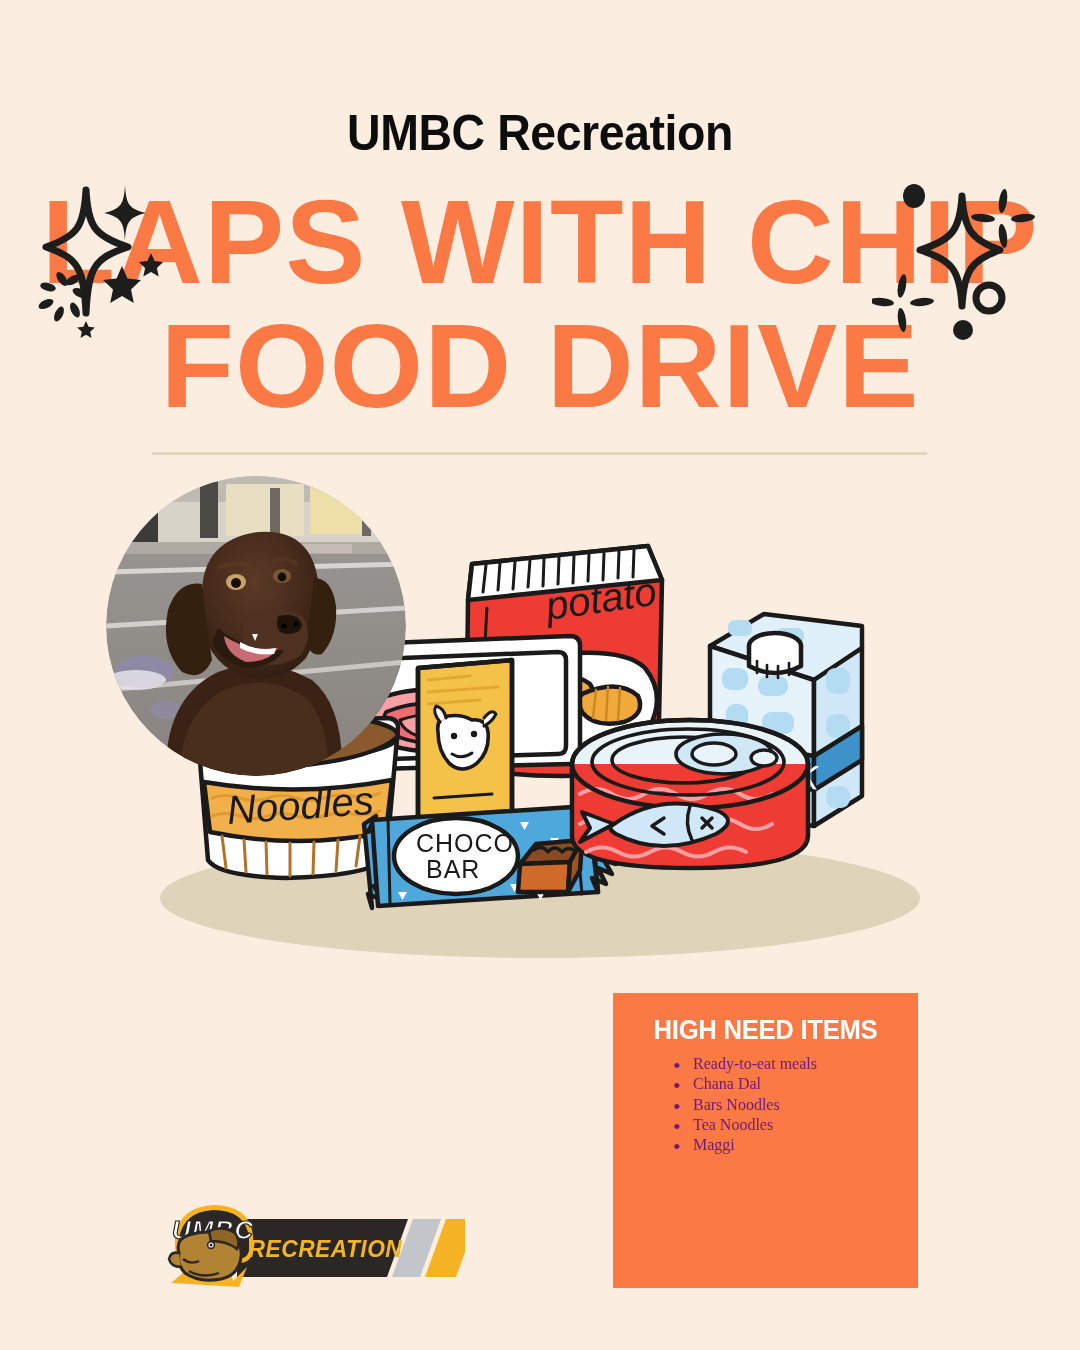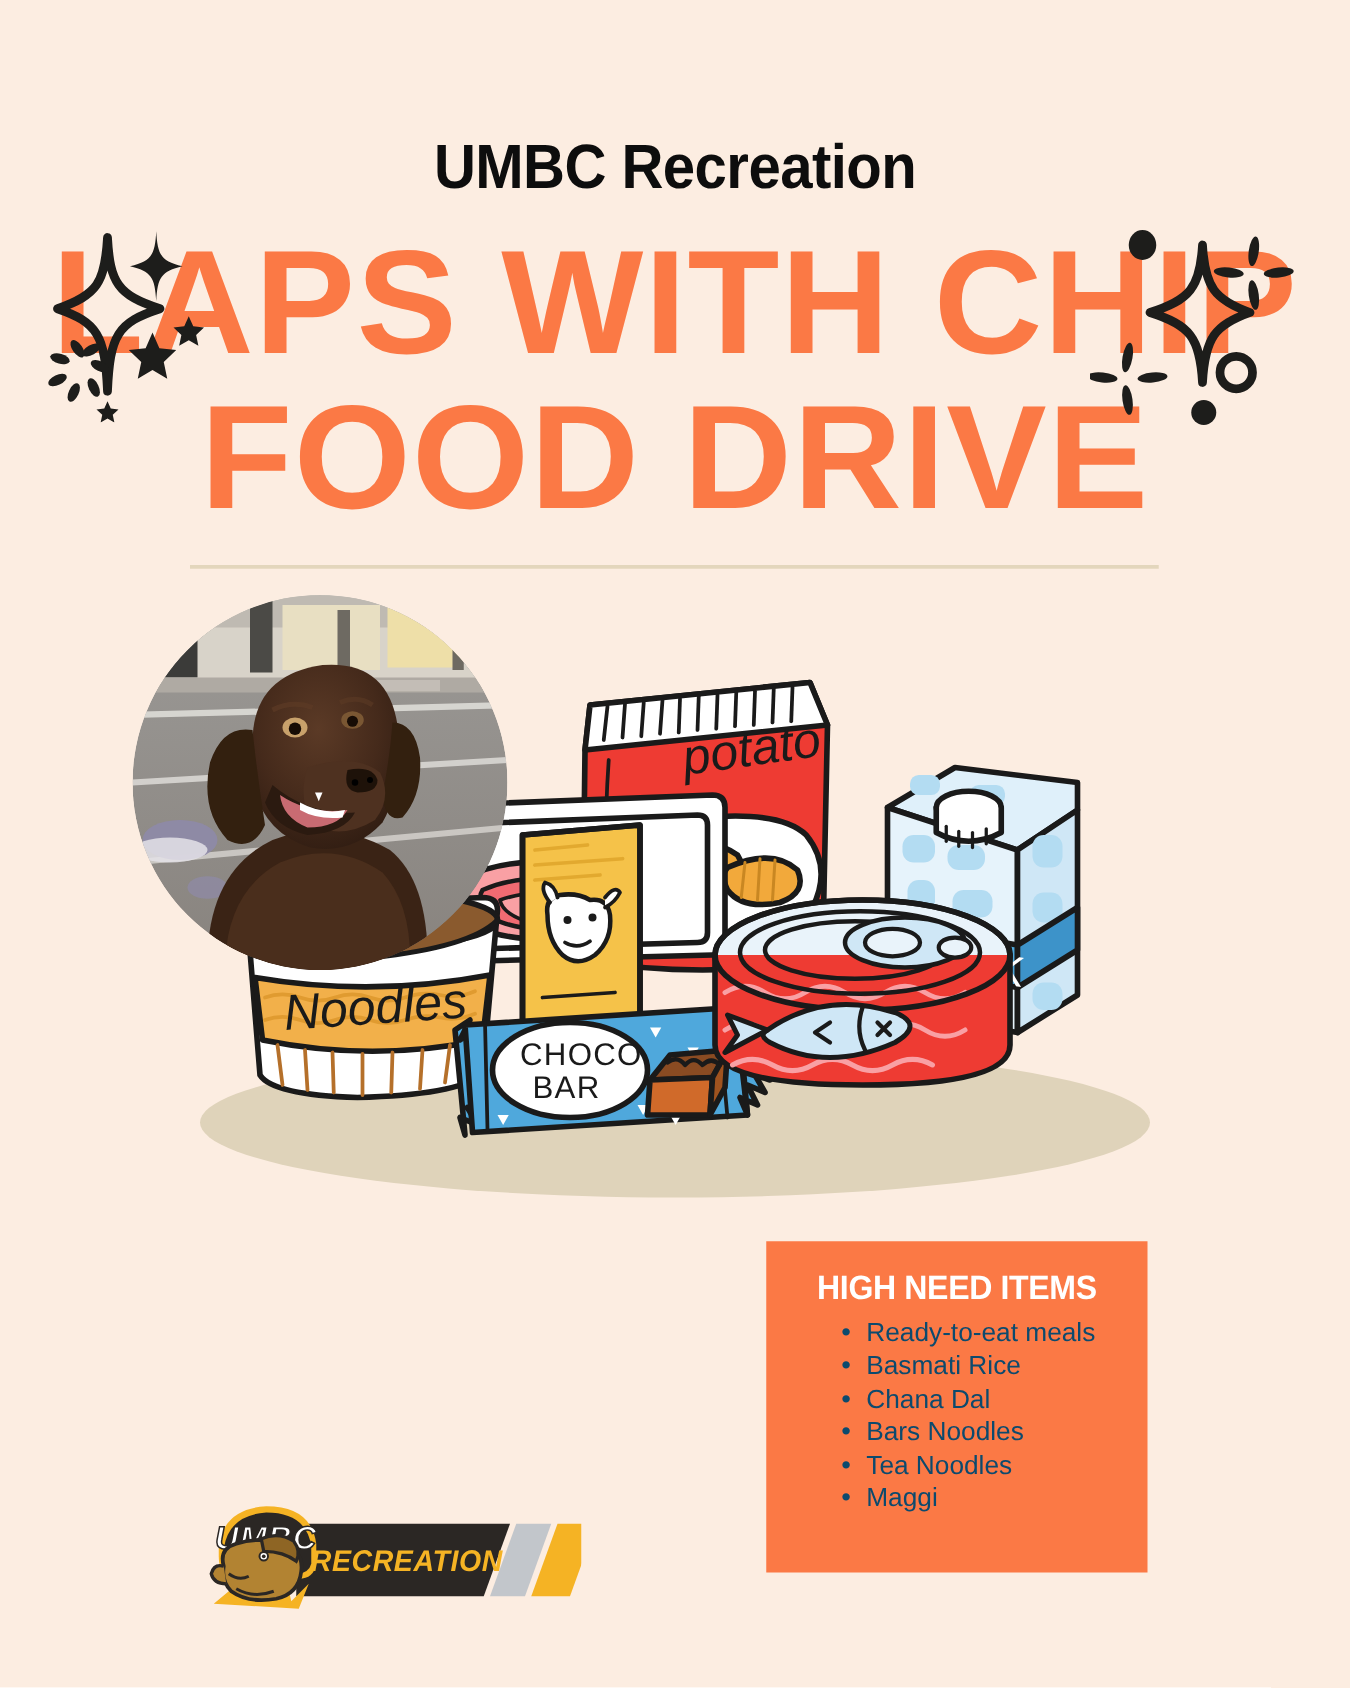--- a/index.html
+++ b/index.html
@@ -96,45 +96,45 @@
   #detail-underline {
     margin-top:10px;
     width:108px; height:5px;
     background:#FB6A2E;
     border-radius:1px;
   }
 
   
   #needs-box {
     position:absolute; left:613px; top:993px;
-    width:305px; height:265px;
+    width:305px; height:295px;
     background:#FB7945;
     padding:22px 18px 0 18px;
   }
   #needs-title {
     text-align:center;
     color:#FFFFFF;
     font-family:"Liberation Sans", sans-serif;
     font-weight:bold;
     font-size:27px;
     letter-spacing:-0.3px;
     transform:scaleX(0.95);
     margin-bottom:8px;
   }
   #needs-list {
     list-style:none;
     margin:0 0 0 42px;
     padding:0;
   }
   #needs-list li {
     position:relative;
-    color:#0c4a6e;
-    font-family:Liberation Sans, sans-serif;
+    color:#701a75;
+    font-family:Liberation Serif, serif;
     font-weight:normal;
-    font-size:21px;
+    font-size:16px;
     line-height:1.21;
     padding-left:20px;
     margin-bottom:1px;
   }
   #needs-list li::before {
     content:"\2022";
     position:absolute; left:0; top:-1px;
     font-size:22px;
   }
 
@@ -462,21 +462,20 @@
         </g>
       </svg>
     </div>
   </div>
 
 
   <div id="needs-box">
     <div id="needs-title">HIGH NEED ITEMS</div>
     <ul id="needs-list">
         <li>Ready-to-eat meals</li>
-        <li>Basmati Rice</li>
         <li>Chana Dal</li>
         <li>Bars Noodles</li>
         <li>Tea Noodles</li>
         <li>Maggi</li>
       </ul>
   </div>
 
   <div id="logo">
     <svg viewBox="0 0 300 92" width="300" height="92" aria-hidden="true">
 

